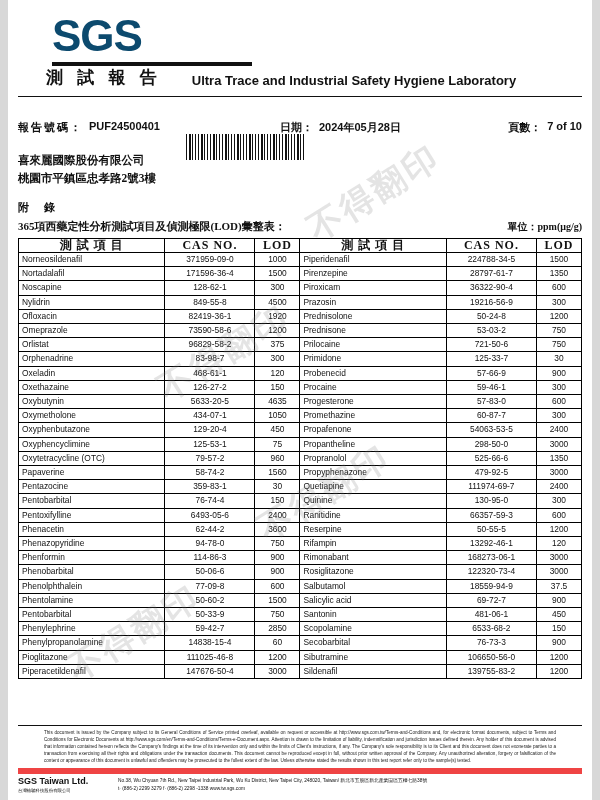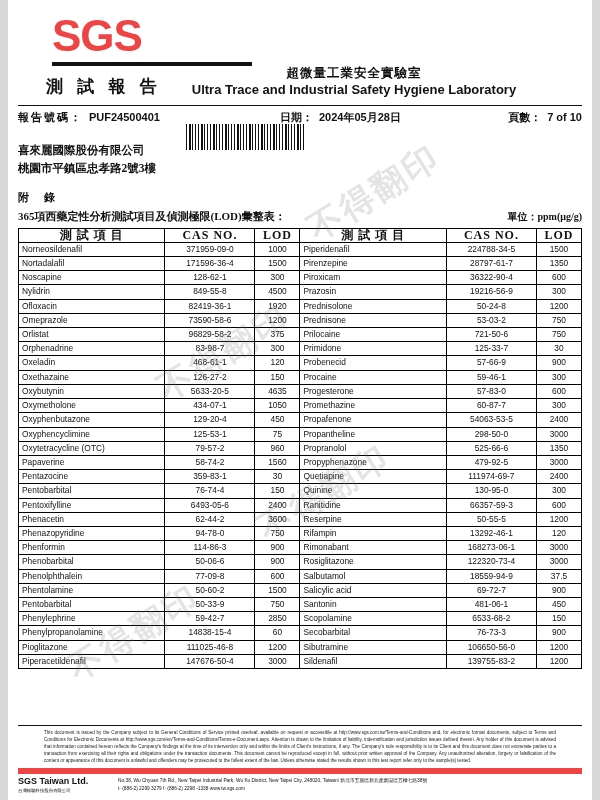--- a/index.html
+++ b/index.html
@@ -17,21 +17,21 @@
     width:600px; height:800px;
     padding:14px 18px 0 18px;
   }
 
   
   .sgs-logo {
     font-family:"Liberation Sans", sans-serif;
     font-weight:bold;
     font-size:44px;
     letter-spacing:-1px;
-    color:#ef4444;
+    color:#0c4a6e;
     line-height:1;
     margin-left:34px;
   }
   .logo-row { display:flex; align-items:flex-end; }
   .logo-bar {
     width:200px; height:4px; background:#111; margin:4px 0 0 34px;
   }
   .title-row {
     display:flex; align-items:flex-end; 
   }
@@ -47,22 +47,22 @@
   .lab-en {
     font-family:"Liberation Sans", sans-serif;
     font-size:13px; font-weight:bold;
   }
   .rule {
     border-top:1px solid #111; margin:7px 0 0 0;
   }
 
   
   .meta-row {
-    display:flex; align-items:center;
-    margin-top:4px; font-size:11px; font-weight:bold;
+    display:flex; align-items:flex-start;
+    margin-top:23px; font-size:11px; font-weight:bold;
     position:relative;
   }
   .meta-label { letter-spacing:2px; }
   .meta-val {
     font-family:"Liberation Sans", sans-serif;
     font-weight:bold; margin-left:6px;
   }
   .meta-date { margin-left:120px; }
   .meta-page { margin-left:auto; }
   .barcode {
@@ -169,21 +169,20 @@
   <div class="edge-r"></div>
 
   <div class="logo-row">
     <div class="sgs-logo">SGS</div>
   </div>
   <div class="logo-bar"></div>
 
   <div class="title-row">
     <div class="report-title">測 試 報 告</div>
     <div class="lab-block">
-      <div class="lab-cn">超微量工業安全實驗室</div>
       <div class="lab-en">Ultra Trace and Industrial Safety Hygiene Laboratory</div>
     </div>
   </div>
 
   <div class="rule"></div>
 
   <div class="meta-row">
     <span class="meta-label">報告號碼：</span>
     <span class="meta-val">PUF24500401</span>
     <span class="meta-date">日期：</span>

